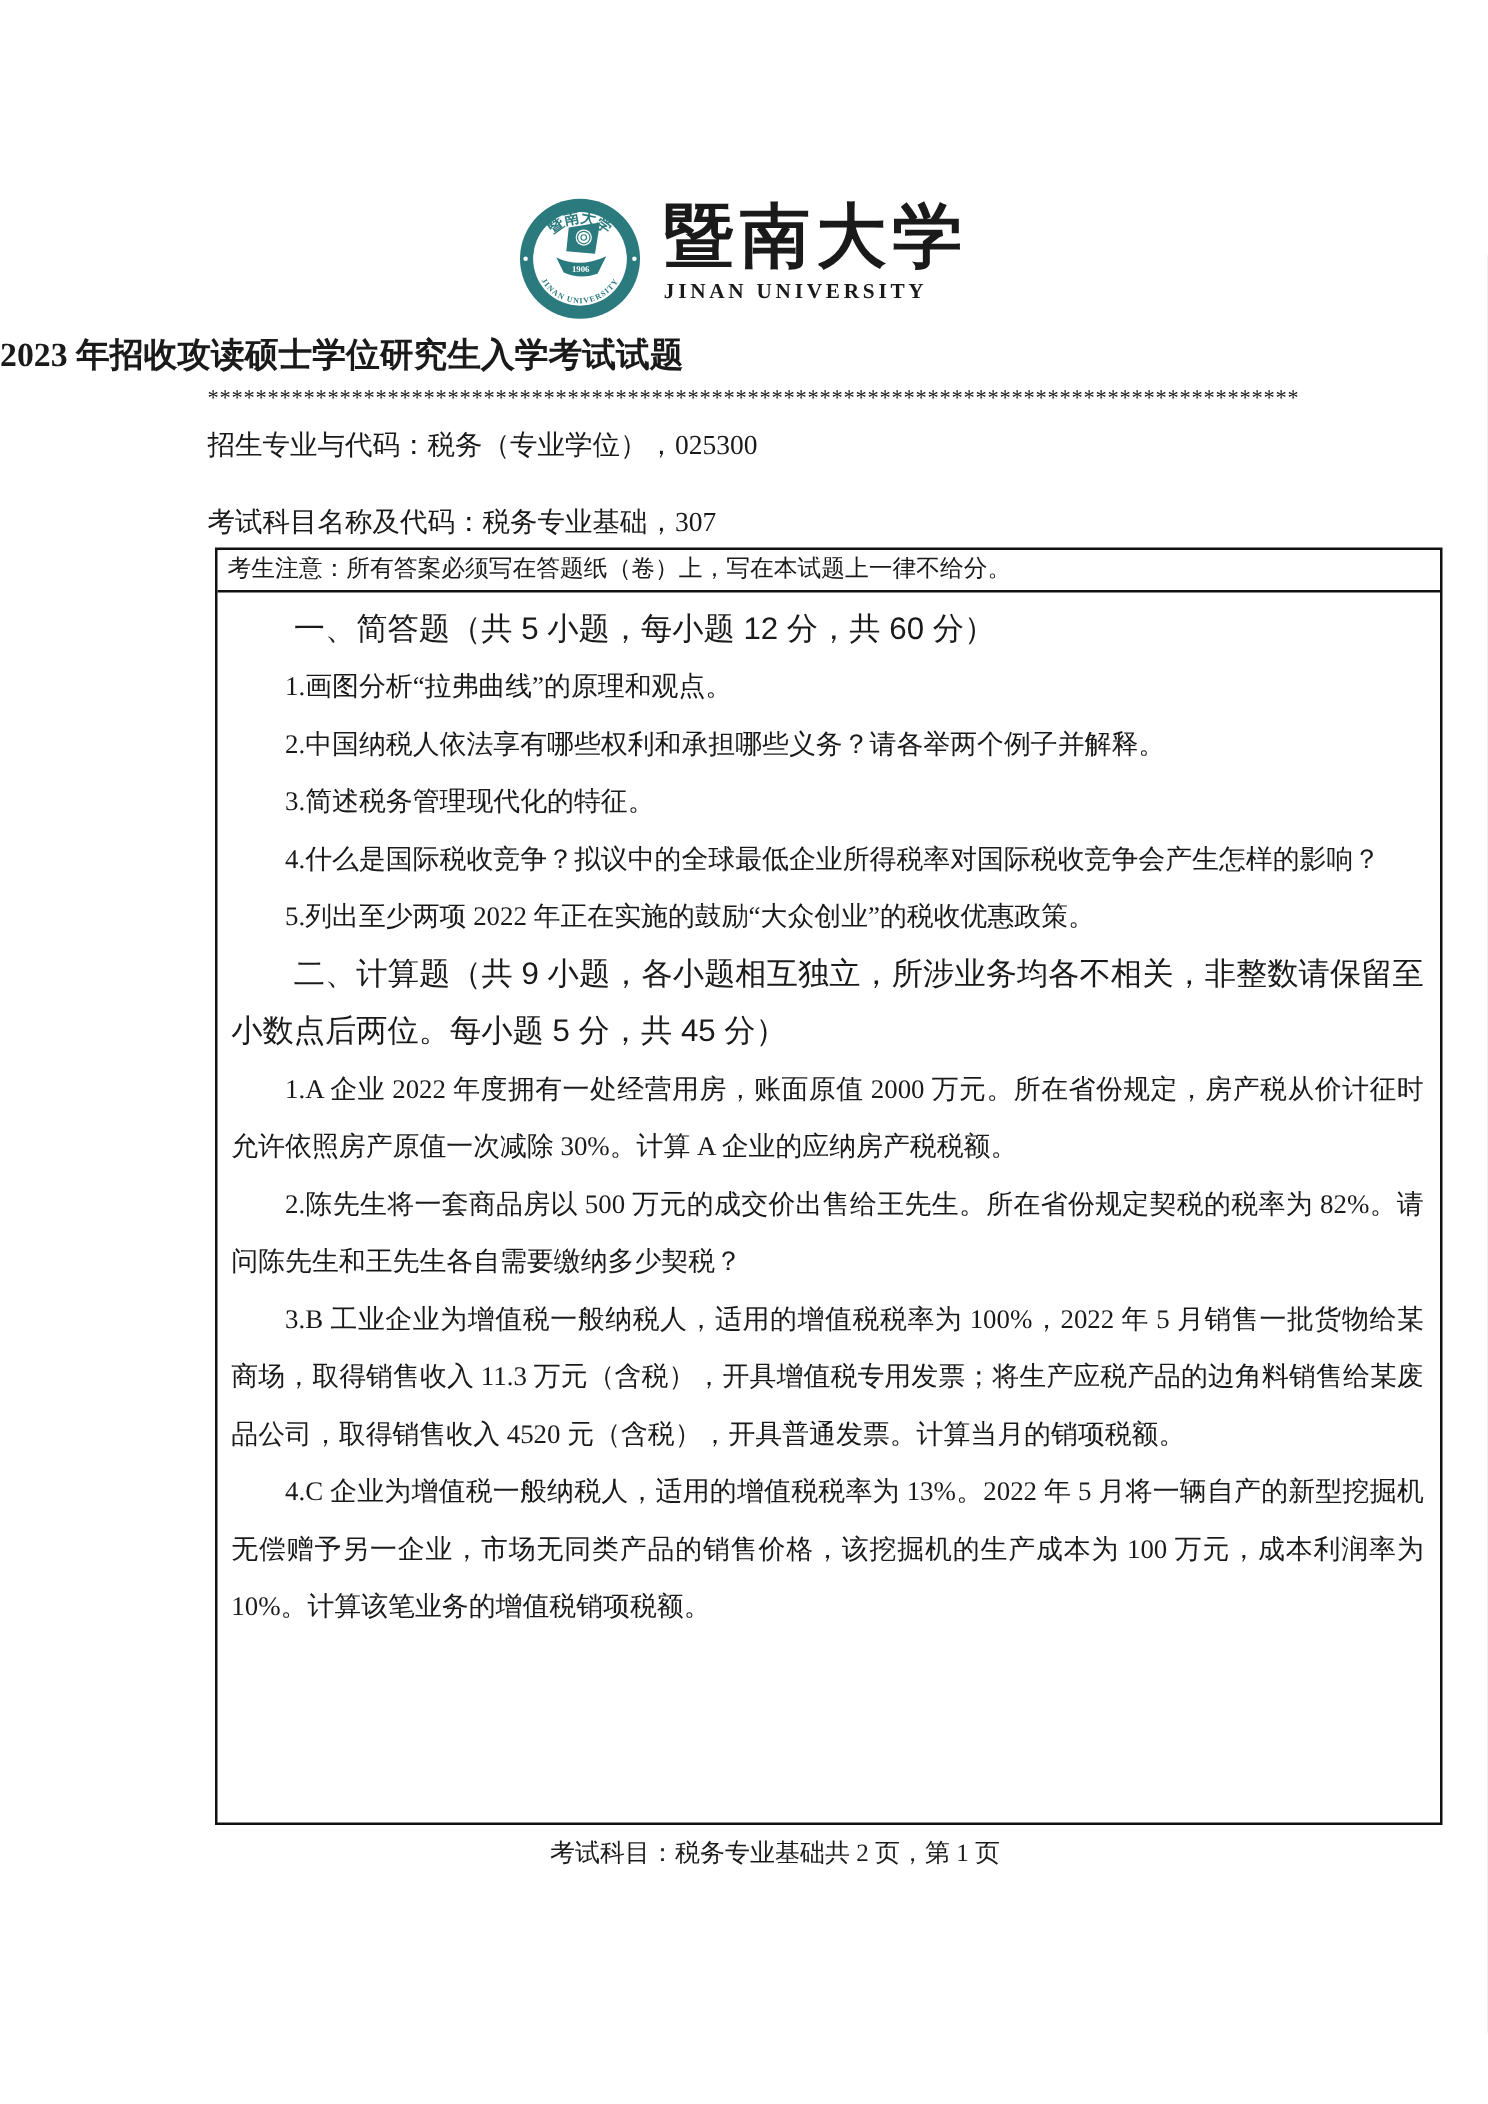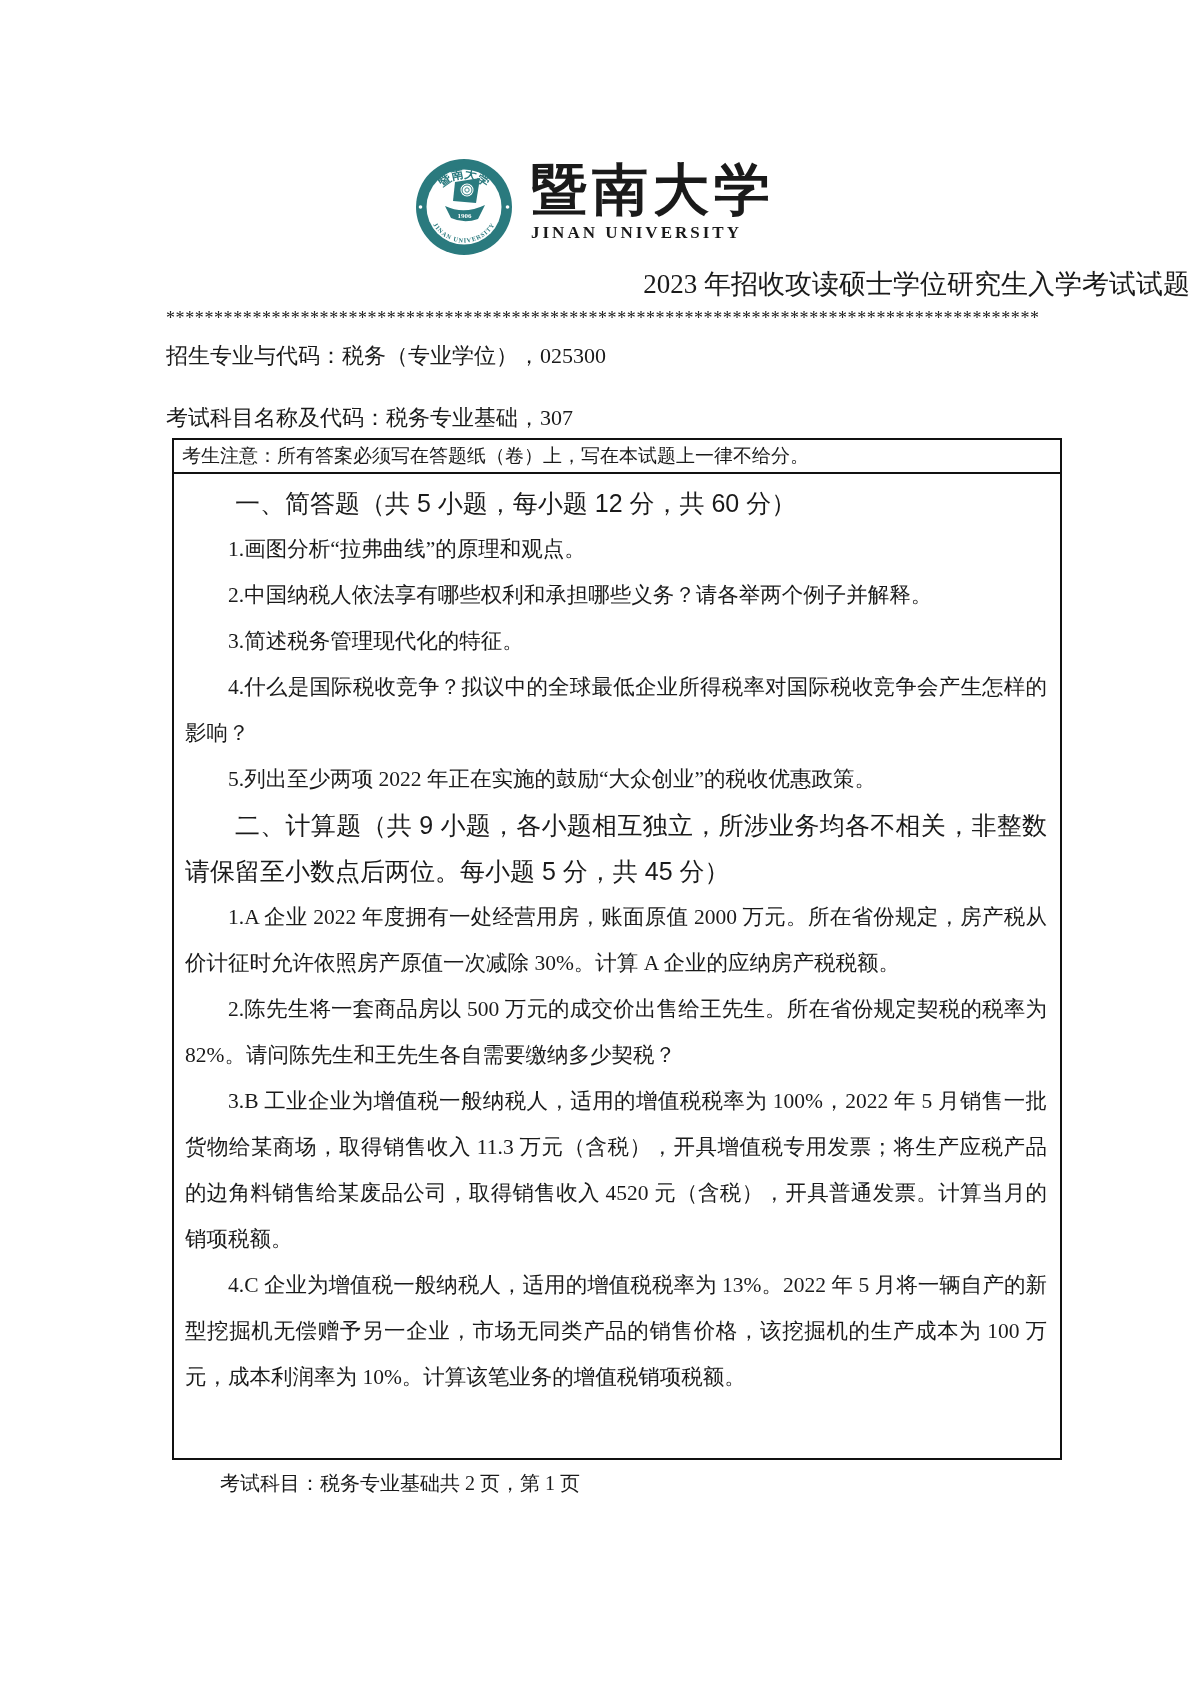--- a/index.html
+++ b/index.html
@@ -21,36 +21,36 @@
   .uni-text{display:flex;flex-direction:column;}
   .uni-cn{
     font-size:56px;font-weight:bold;letter-spacing:5px;line-height:1.15;
     font-family:"Liberation Serif","DejaVu Serif",serif;
   }
   .uni-en{
     font-size:17px;font-weight:bold;letter-spacing:3px;margin-top:1px;
     font-family:"Liberation Serif","DejaVu Serif",serif;
   }
   .doc-title{
-    text-align:right;font-size:27px;font-weight:normal;margin-top:10px;
+    text-align:left;font-size:27px;font-weight:bold;margin-top:10px;
   }
   
   .stars{
     margin:6px 0 0 166px;width:872px;height:24px;
     font-size:18px;letter-spacing:0.6px;
     white-space:nowrap;overflow:hidden;
   }
   .meta-line{margin-left:166px;font-size:22px;line-height:28px;}
   .meta-major{margin-top:10px;}
   .meta-subject{margin-top:34px;}
   
   .exam-box{
     box-sizing:border-box;
     margin:6px 0 0 172px;
-    width:890px;height:1022px;
+    width:982px;height:1022px;
     border:2px solid #111;
   }
   .notice-row{
     box-sizing:border-box;
     border-bottom:2px solid #111;
     padding:4px 8px;
     font-size:19px;line-height:24px;
   }
   .content{padding:6px 13px 0 11px;}
   .sec-heading{
@@ -60,21 +60,21 @@
     line-height:46px;
     text-indent:2em;text-align:justify;
   }
   .q-item{
     margin:0;
     font-size:21.5px;line-height:46px;
     text-indent:2em;text-align:justify;
   }
   
   .page-footer{
-    display:flex;justify-content:flex-start;
+    display:flex;justify-content:center;
     margin:10px 0 0 220px;width:800px;
     font-size:20px;line-height:26px;
   }
 </style>
 </head>
 <body>
 
 <div class="page">
 
   <div class="header-row">

